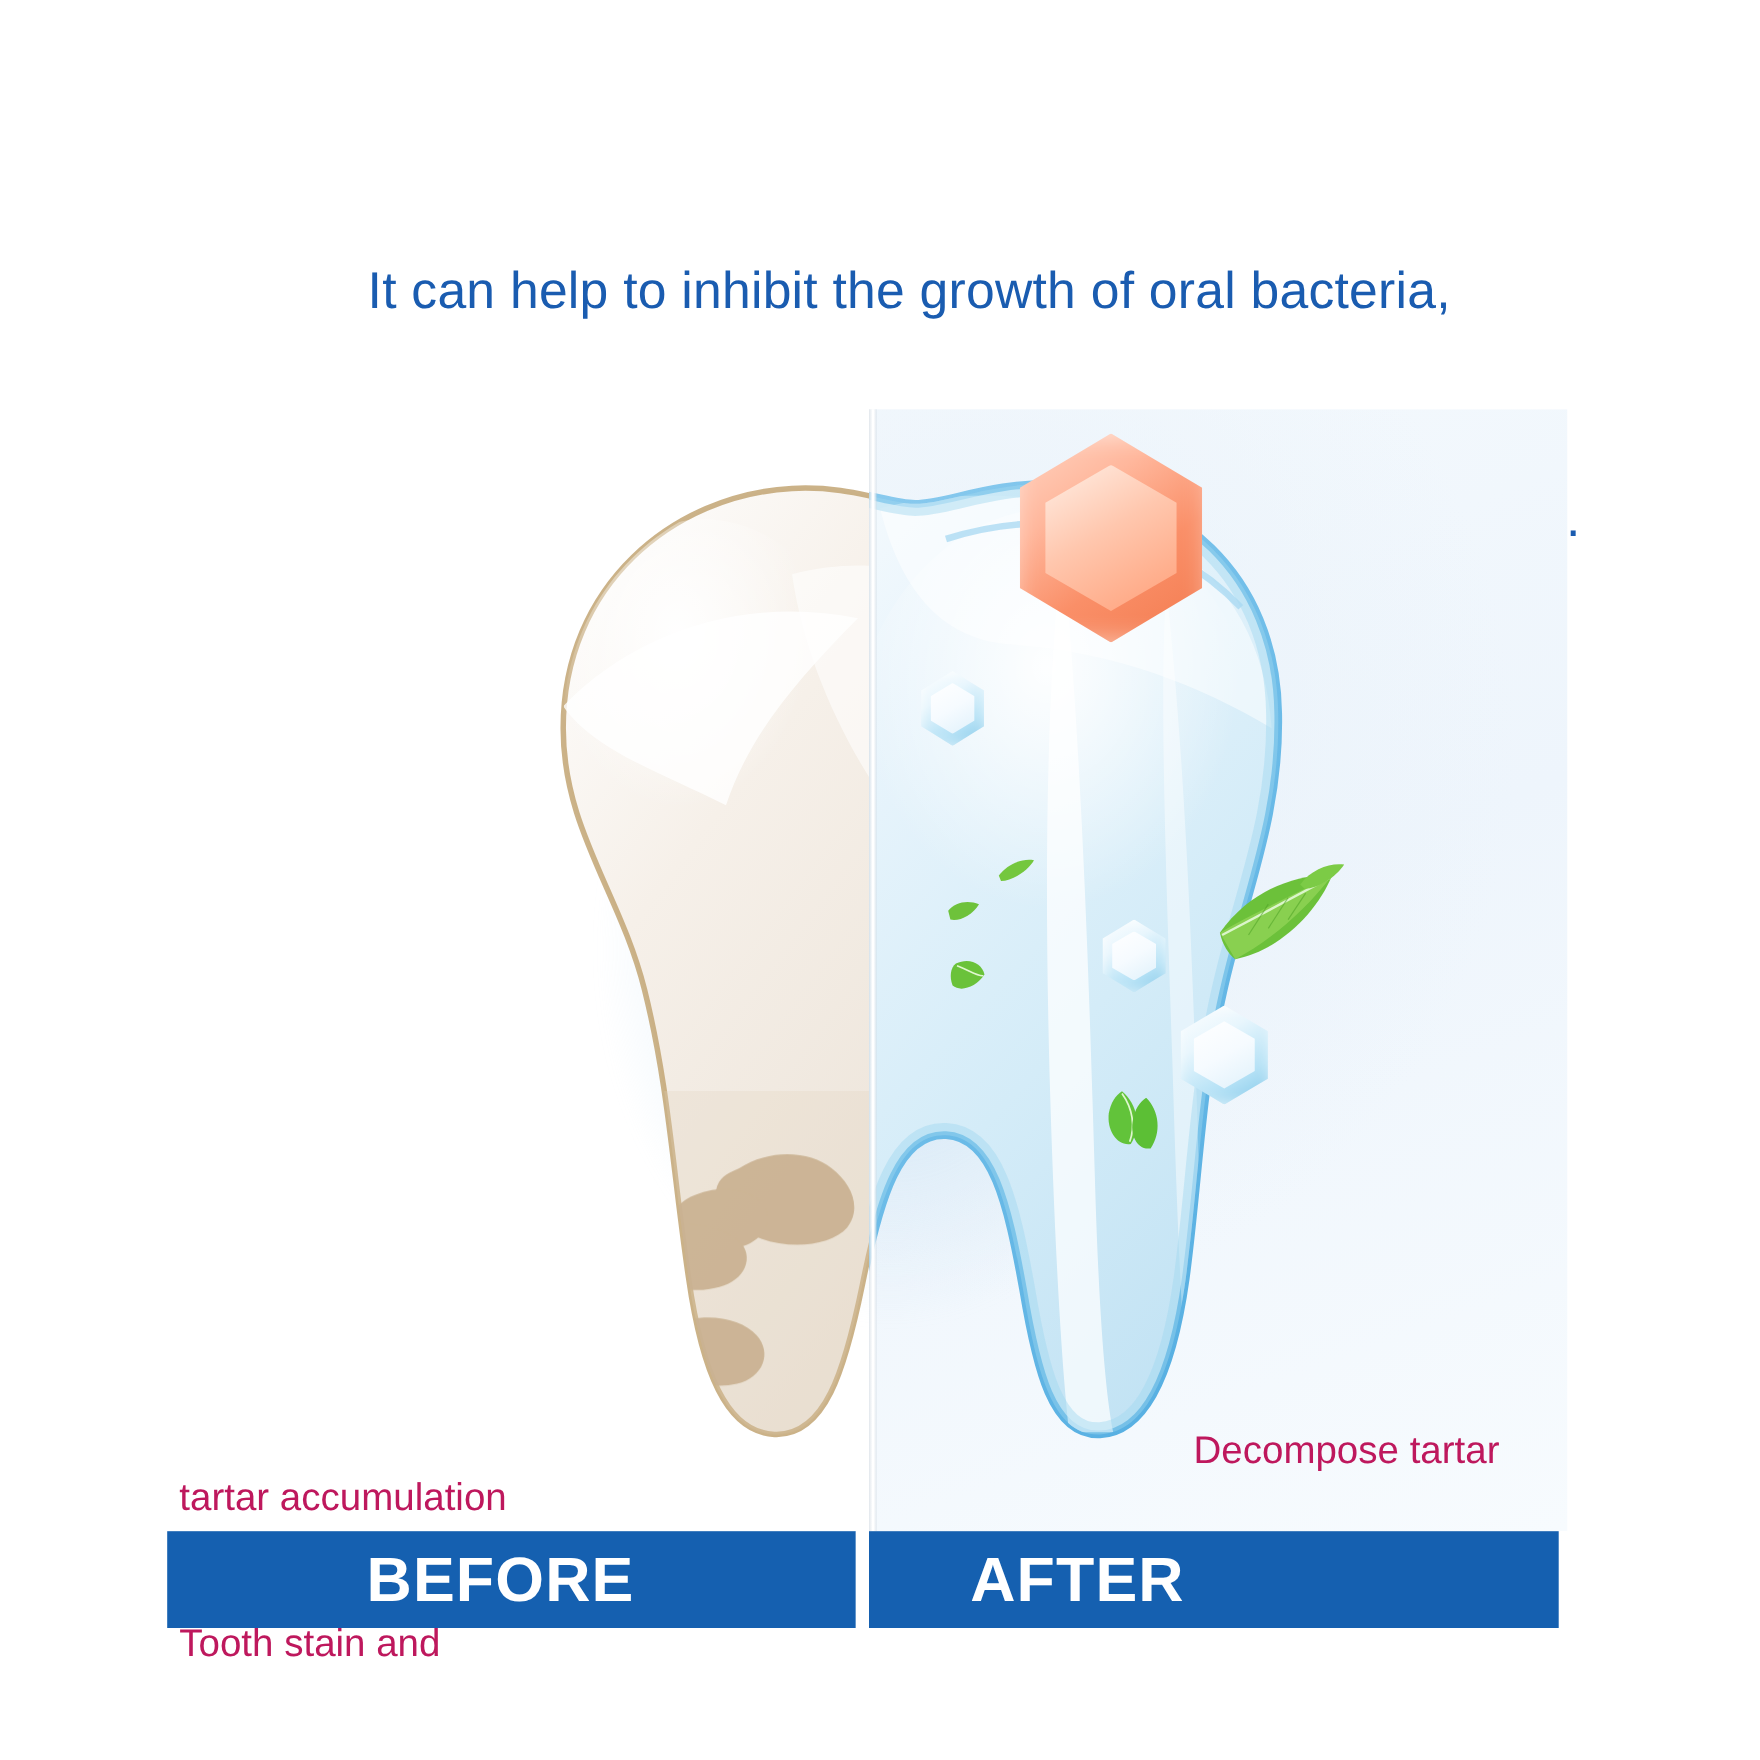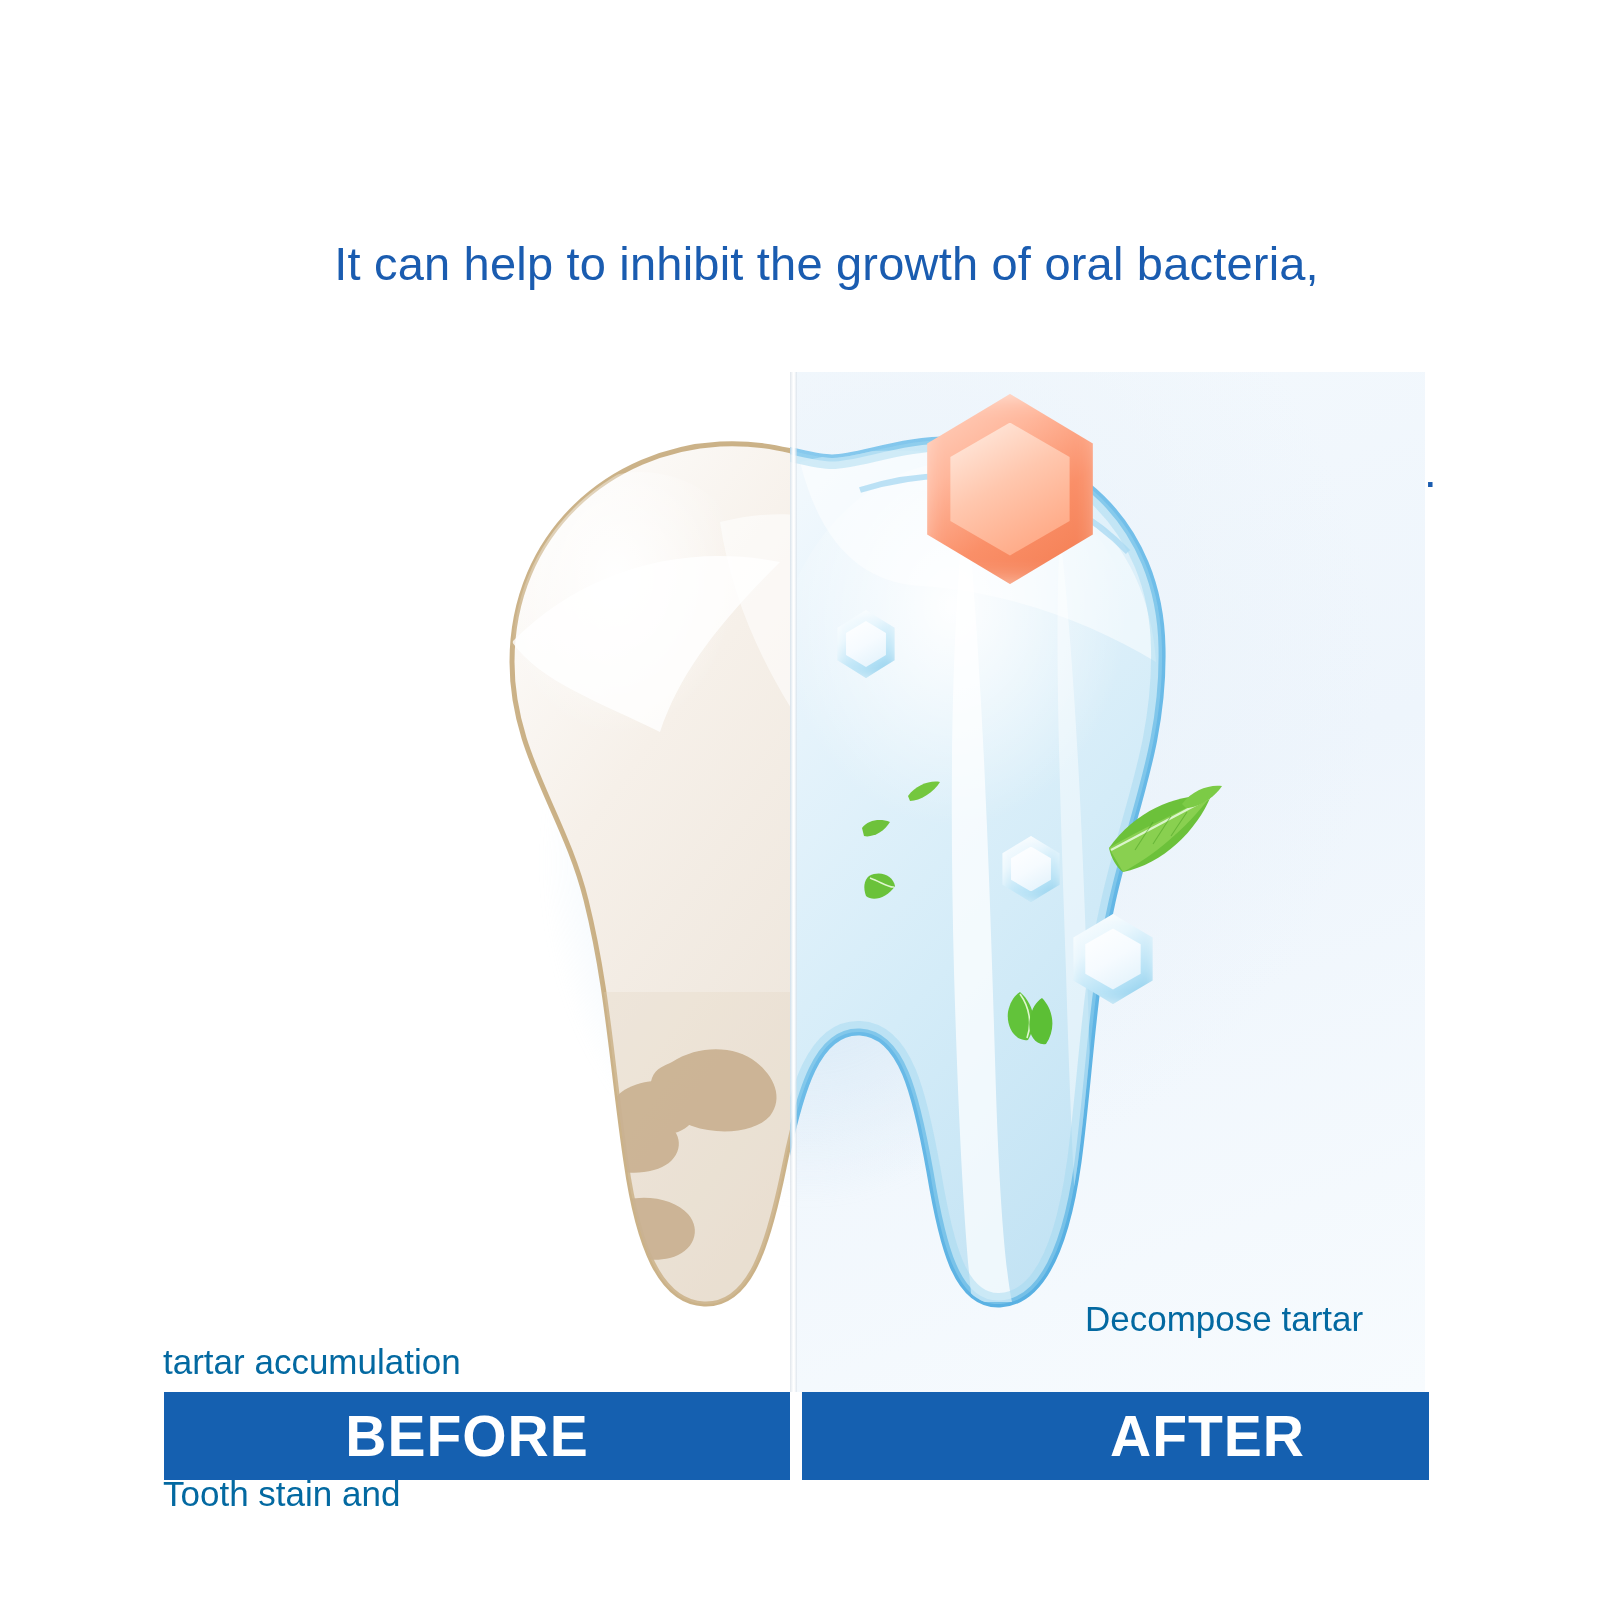--- a/index.html
+++ b/index.html
@@ -81,37 +81,37 @@
     position:absolute;left:15%;top:16%;width:70%;height:68%;
     background:linear-gradient(150deg,#ffffff 0%,#f6fbff 50%,#dff1fb 100%);
     clip-path:polygon(50% 0%,96% 26%,96% 74%,50% 100%,4% 74%,4% 26%);
   }
 
   
   .leaf{position:absolute;z-index:24;}
 
   
   .cap{
-    position:absolute;color:#0369a1;font-size:35px;line-height:44px;
+    position:absolute;color:#be185d;font-size:35px;line-height:44px;
     z-index:60;white-space:pre;
   }
   .cap-left{left:163px;top:1252px;text-align:left;}
   .cap-right{left:1085px;top:1297px;text-align:left;}
 
   
   .banner{
-    position:absolute;left:164px;top:1392px;width:1265px;height:88px;z-index:70;
+    position:absolute;left:152px;top:1392px;width:1265px;height:88px;z-index:70;
   }
   .bseg{
     position:absolute;top:0;height:100%;
     background:#1560b0;
     display:flex;align-items:center;
   }
   .bseg-left{left:0;width:626px;justify-content:center;}
-  .bseg-right{left:638px;width:627px;justify-content:center;}
+  .bseg-right{left:638px;width:627px;}
   .bseg-gap{left:626px;width:12px;background:#ffffff;}
   .blabel{
     color:#ffffff;font-size:57px;font-weight:bold;letter-spacing:1px;
     line-height:1;
   }
   .bseg-left .blabel{transform:translateX(-10px);}
   .bseg-right .blabel{transform:translateX(92px);}
 </style>
 </head>
 <body>

